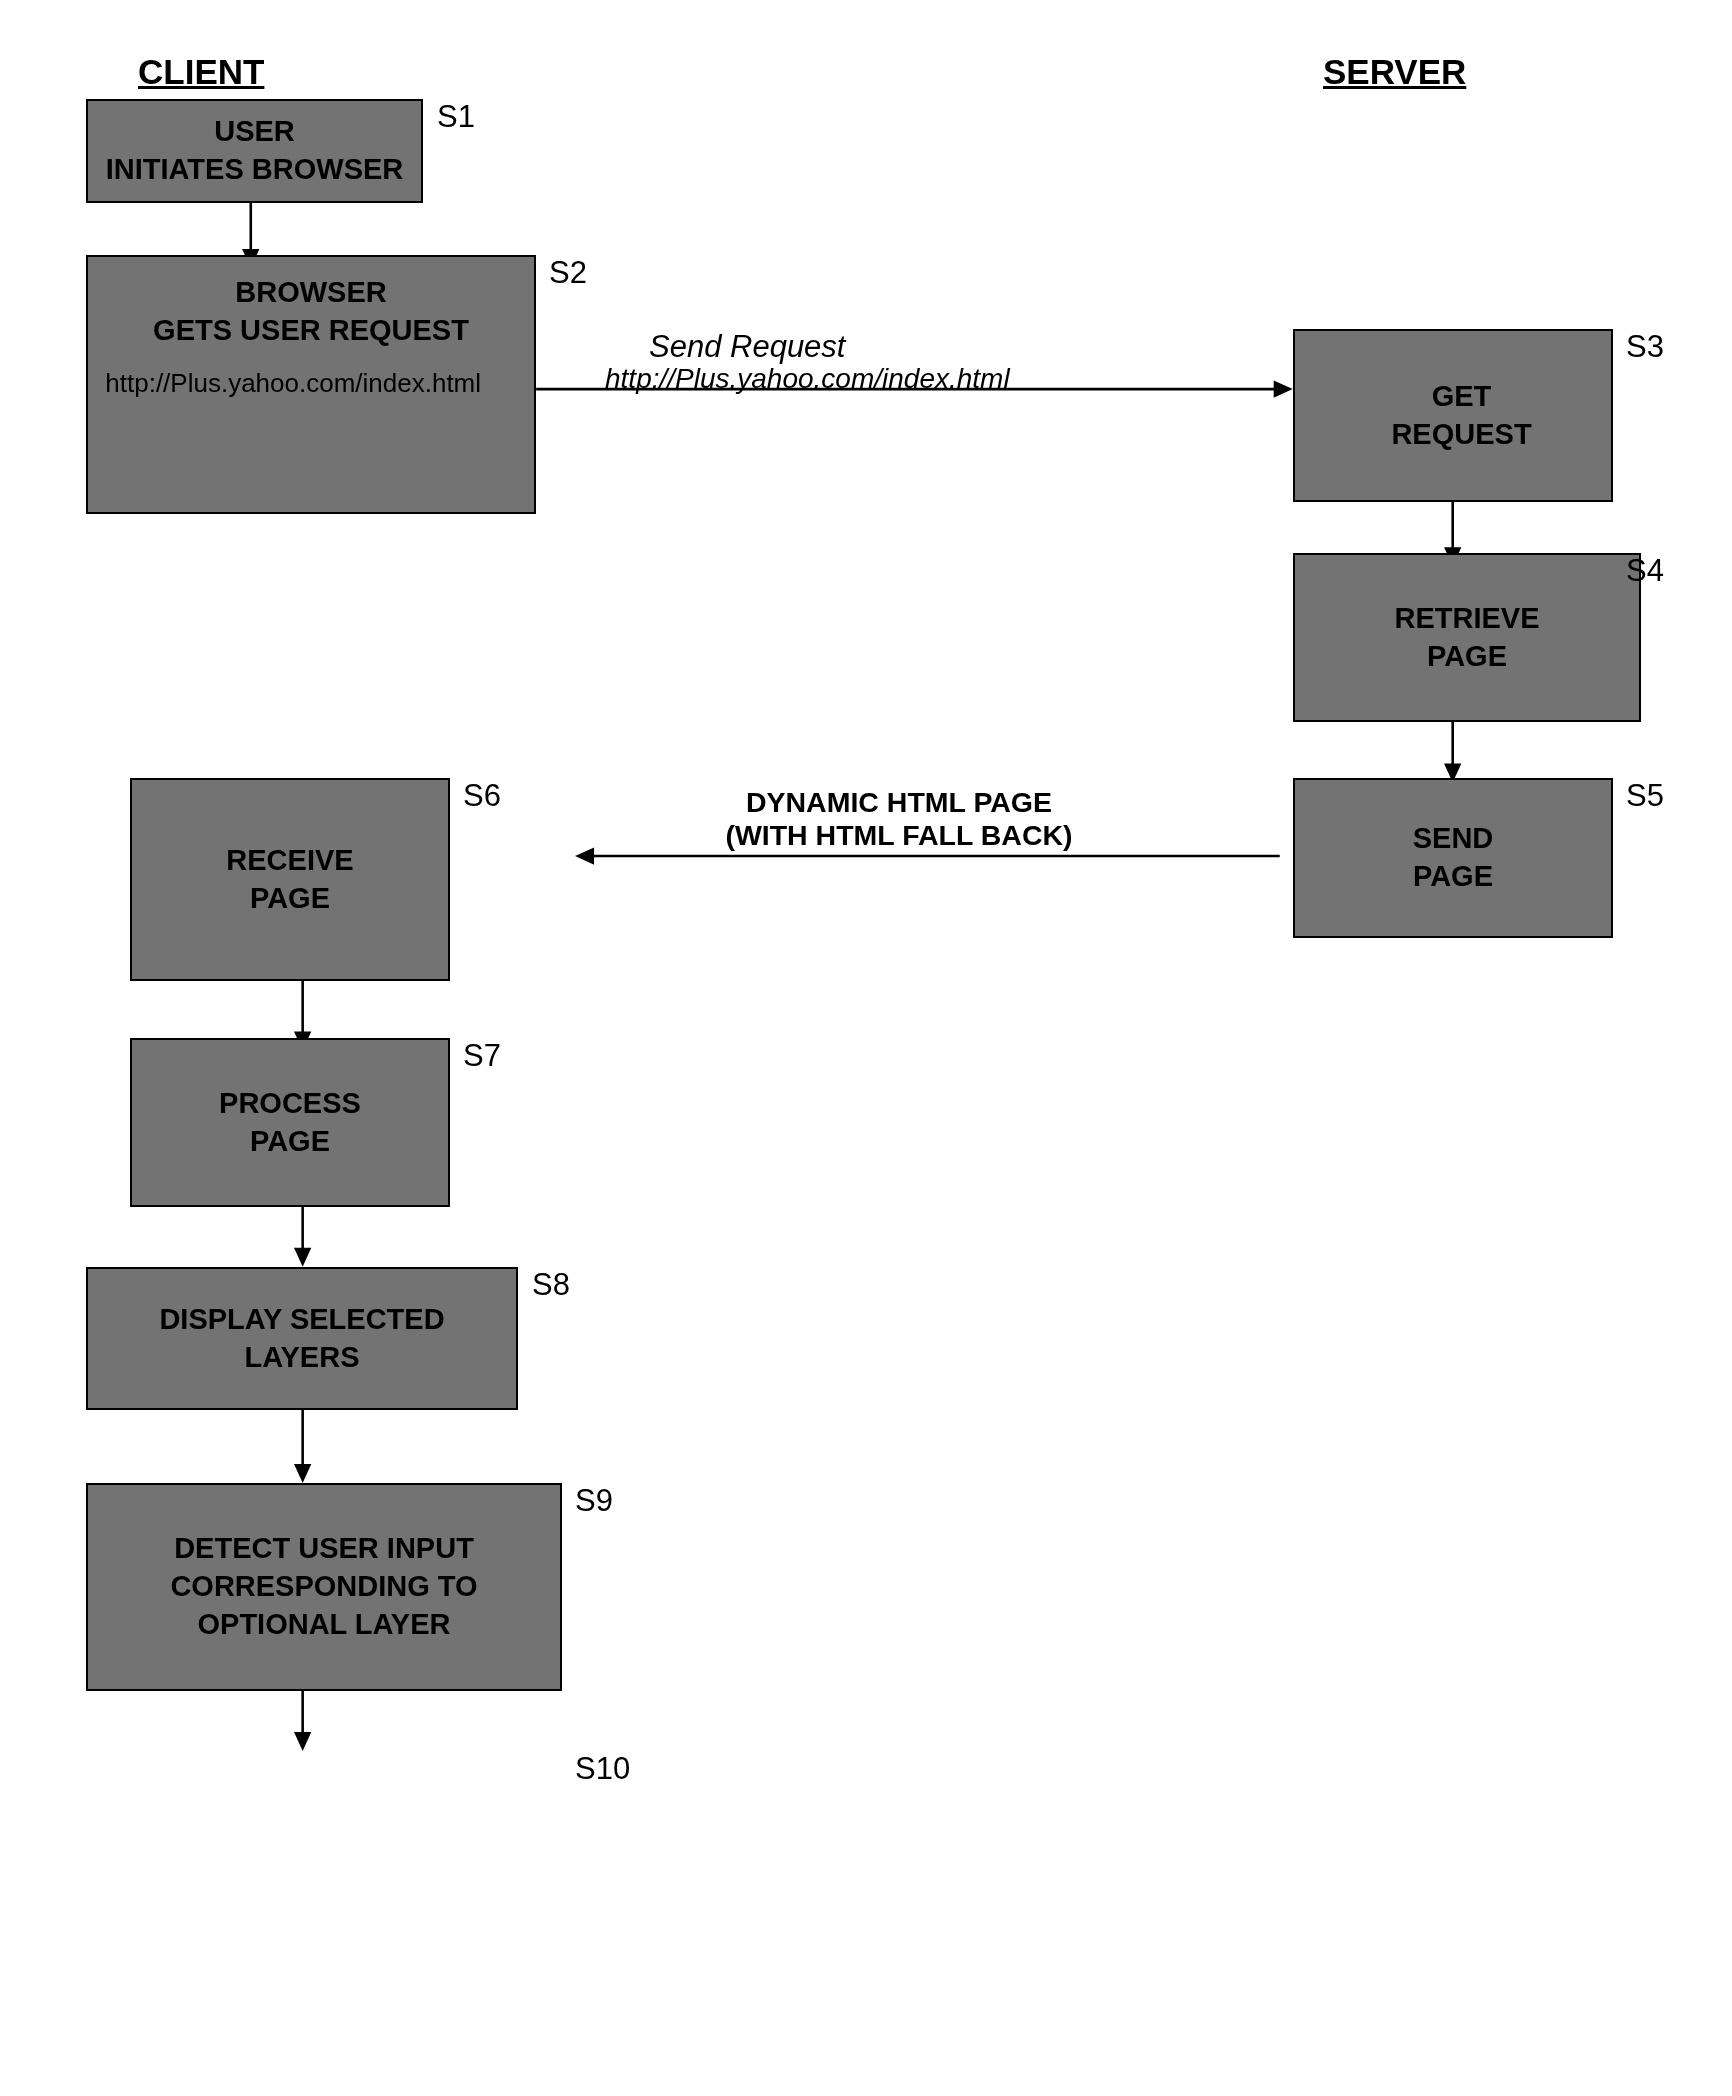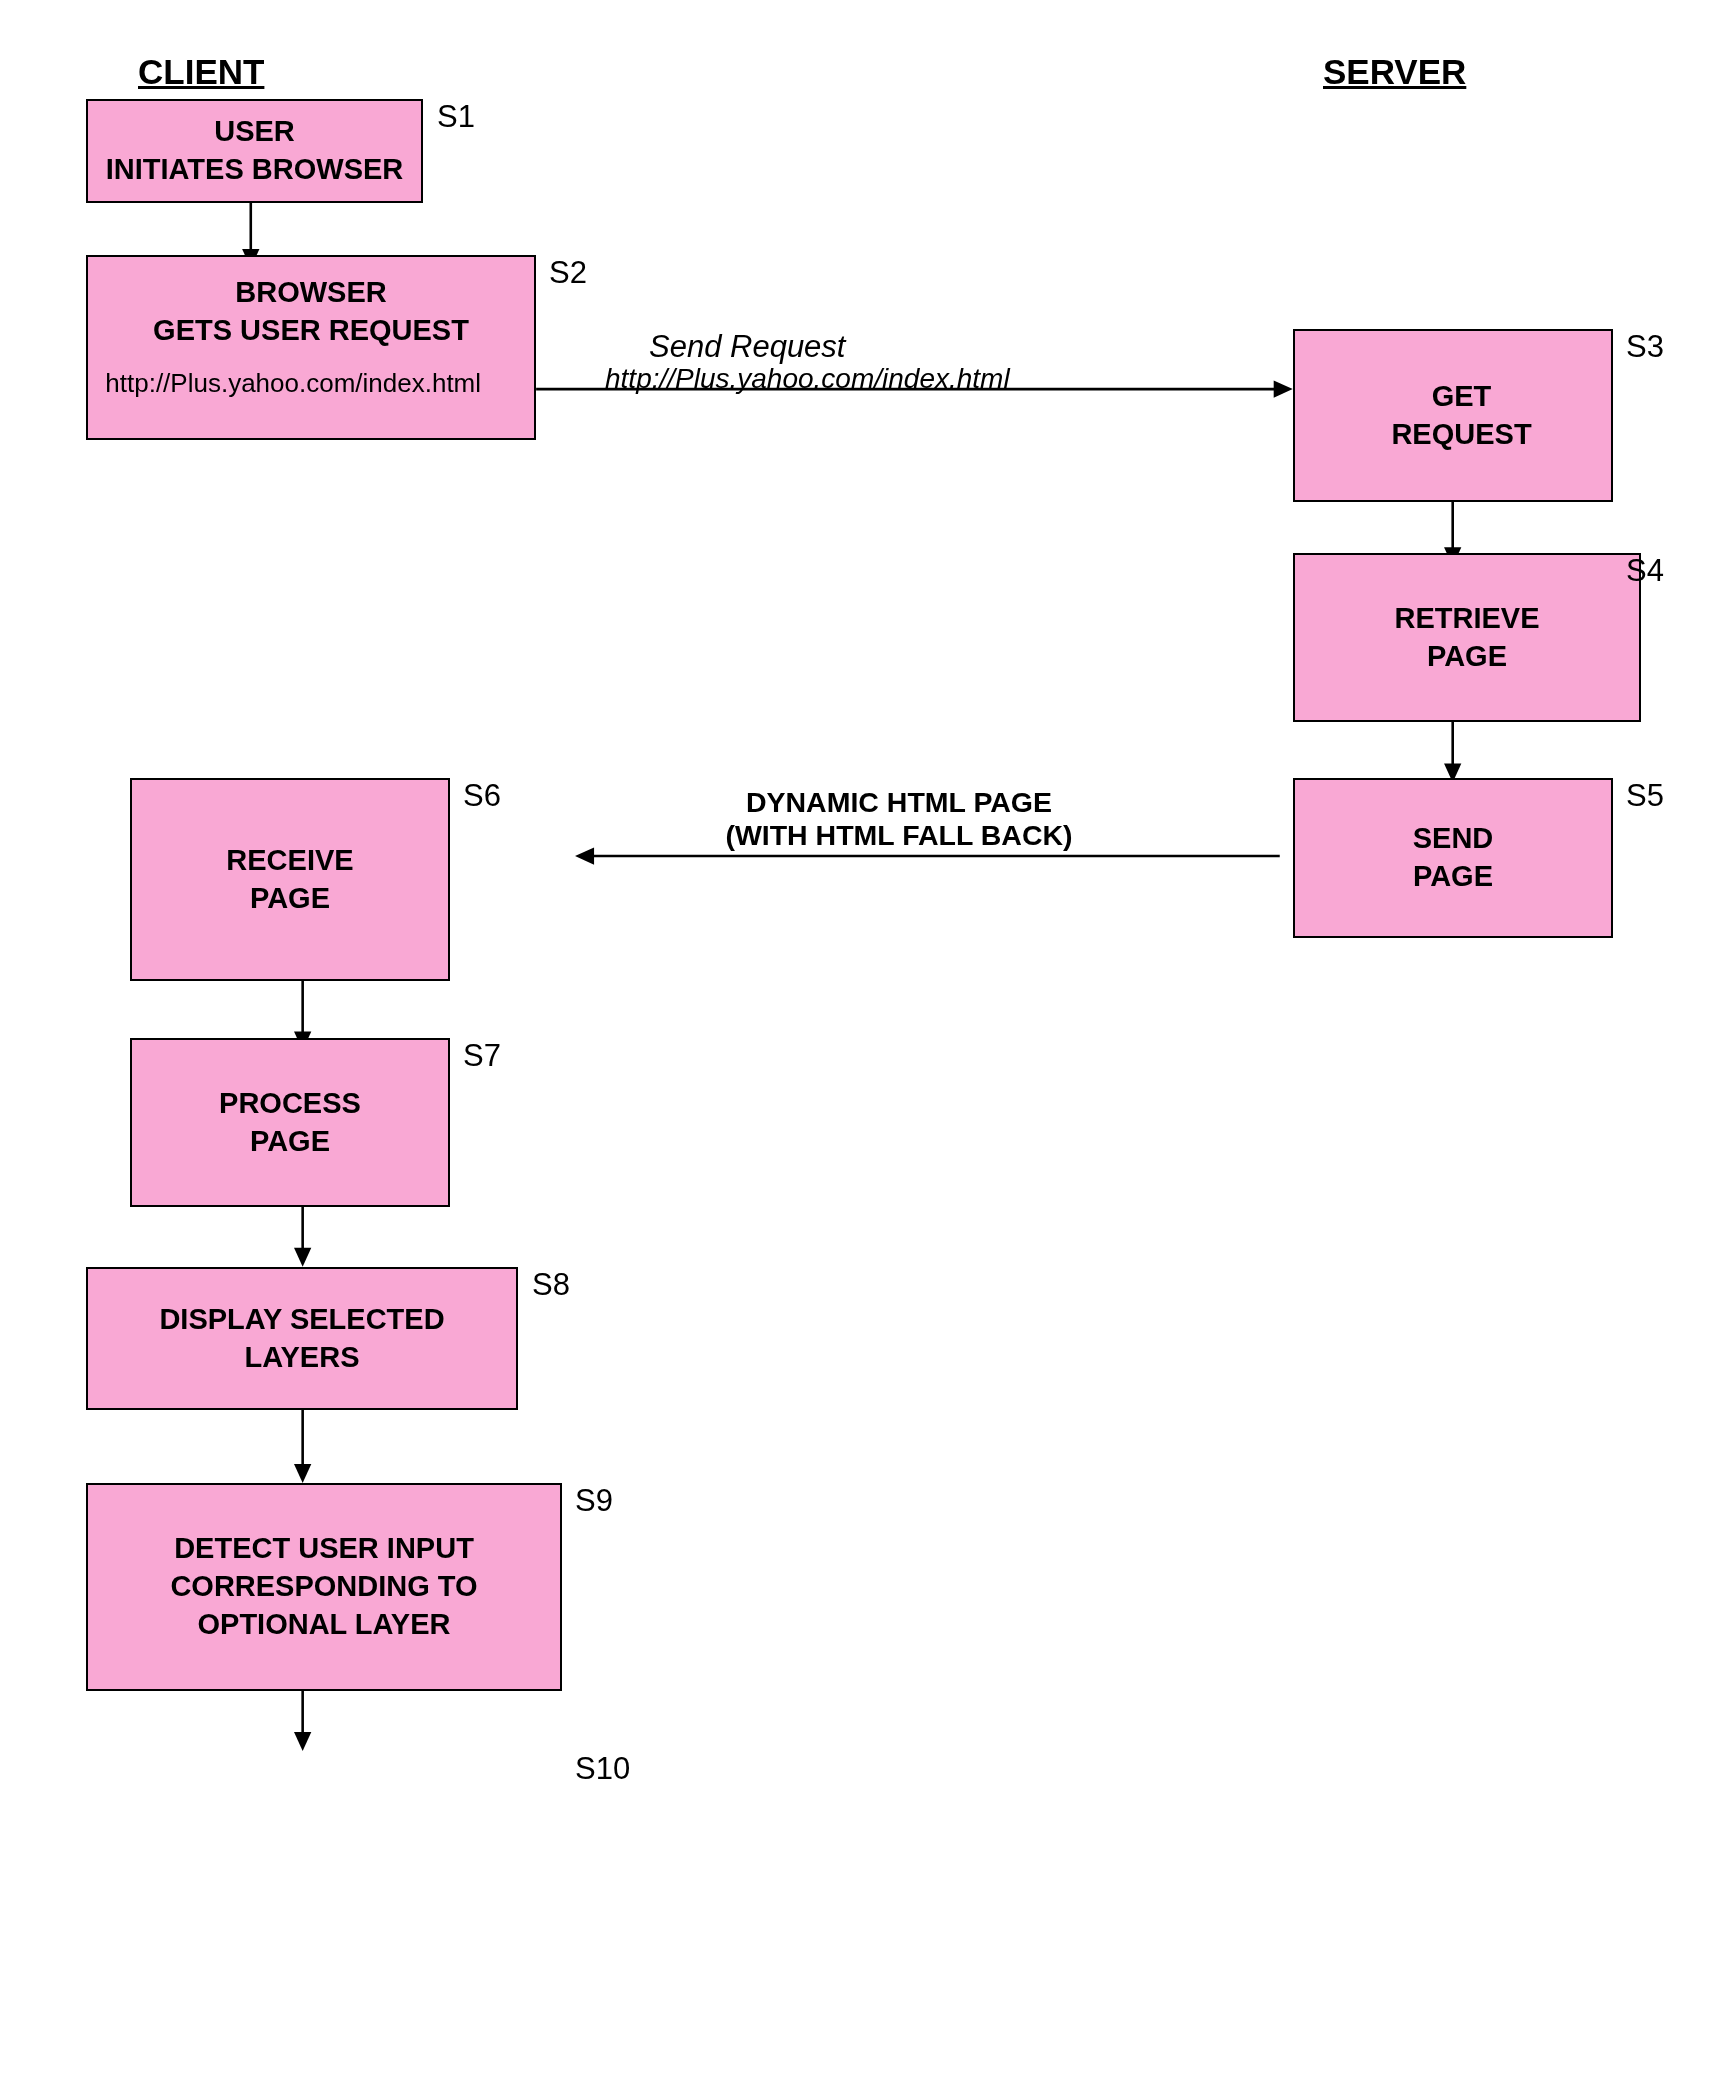--- a/index.html
+++ b/index.html
@@ -20,21 +20,21 @@
     .diagram-container {
       position: relative;
       width: 1732px;
       height: 2096px;
       background: #ffffff;
     }
 
     .box {
       position: absolute;
       border: 2.6px solid #000000;
-      background: #f9a8d4;
+      background: #737373;
       display: flex;
       align-items: center;
       justify-content: center;
       text-align: center;
       font-size: 31px;
       font-weight: bold;
       font-family: Arial, sans-serif;
       line-height: 1.3;
     }
 
@@ -108,21 +108,21 @@
   <div class="label-underline" style="left: 138px; top: 52px;">CLIENT</div>
 
   <div class="label-underline" style="left: 1323px; top: 52px;">SERVER</div>
 
   <div class="box" style="left: 86px; top: 99px; width: 337px; height: 104px; font-size: 29px;">
     USER<br>INITIATES BROWSER
   </div>
 
   <div class="step-label" style="left: 437px; top: 99px;">S1</div>
 
-  <div class="box" style="left: 86px; top: 255px; width: 450px; height: 185px; font-size: 29px; flex-direction: column; text-align: left; padding: 17.3px; align-items: flex-start; justify-content: flex-start;">
+  <div class="box" style="left: 86px; top: 255px; width: 450px; height: 259px; font-size: 29px; flex-direction: column; text-align: left; padding: 17.3px; align-items: flex-start; justify-content: flex-start;">
     <div style="font-weight: bold; font-size: 29px; text-align: center; width: 100%; margin-bottom: 8.6px;">BROWSER<br>GETS USER REQUEST</div>
     <div style="font-weight: normal; font-size: 26px; margin-top: 8.6px;">http://Plus.yahoo.com/index.html</div>
   </div>
 
   <div class="step-label" style="left: 549px; top: 255px;">S2</div>
 
   <div class="label" style="left: 649px; top: 329px; font-size: 31px; font-style: italic;">
     Send Request
   </div>
   <div class="label" style="left: 605px; top: 363px; font-size: 28px; font-style: italic;">

